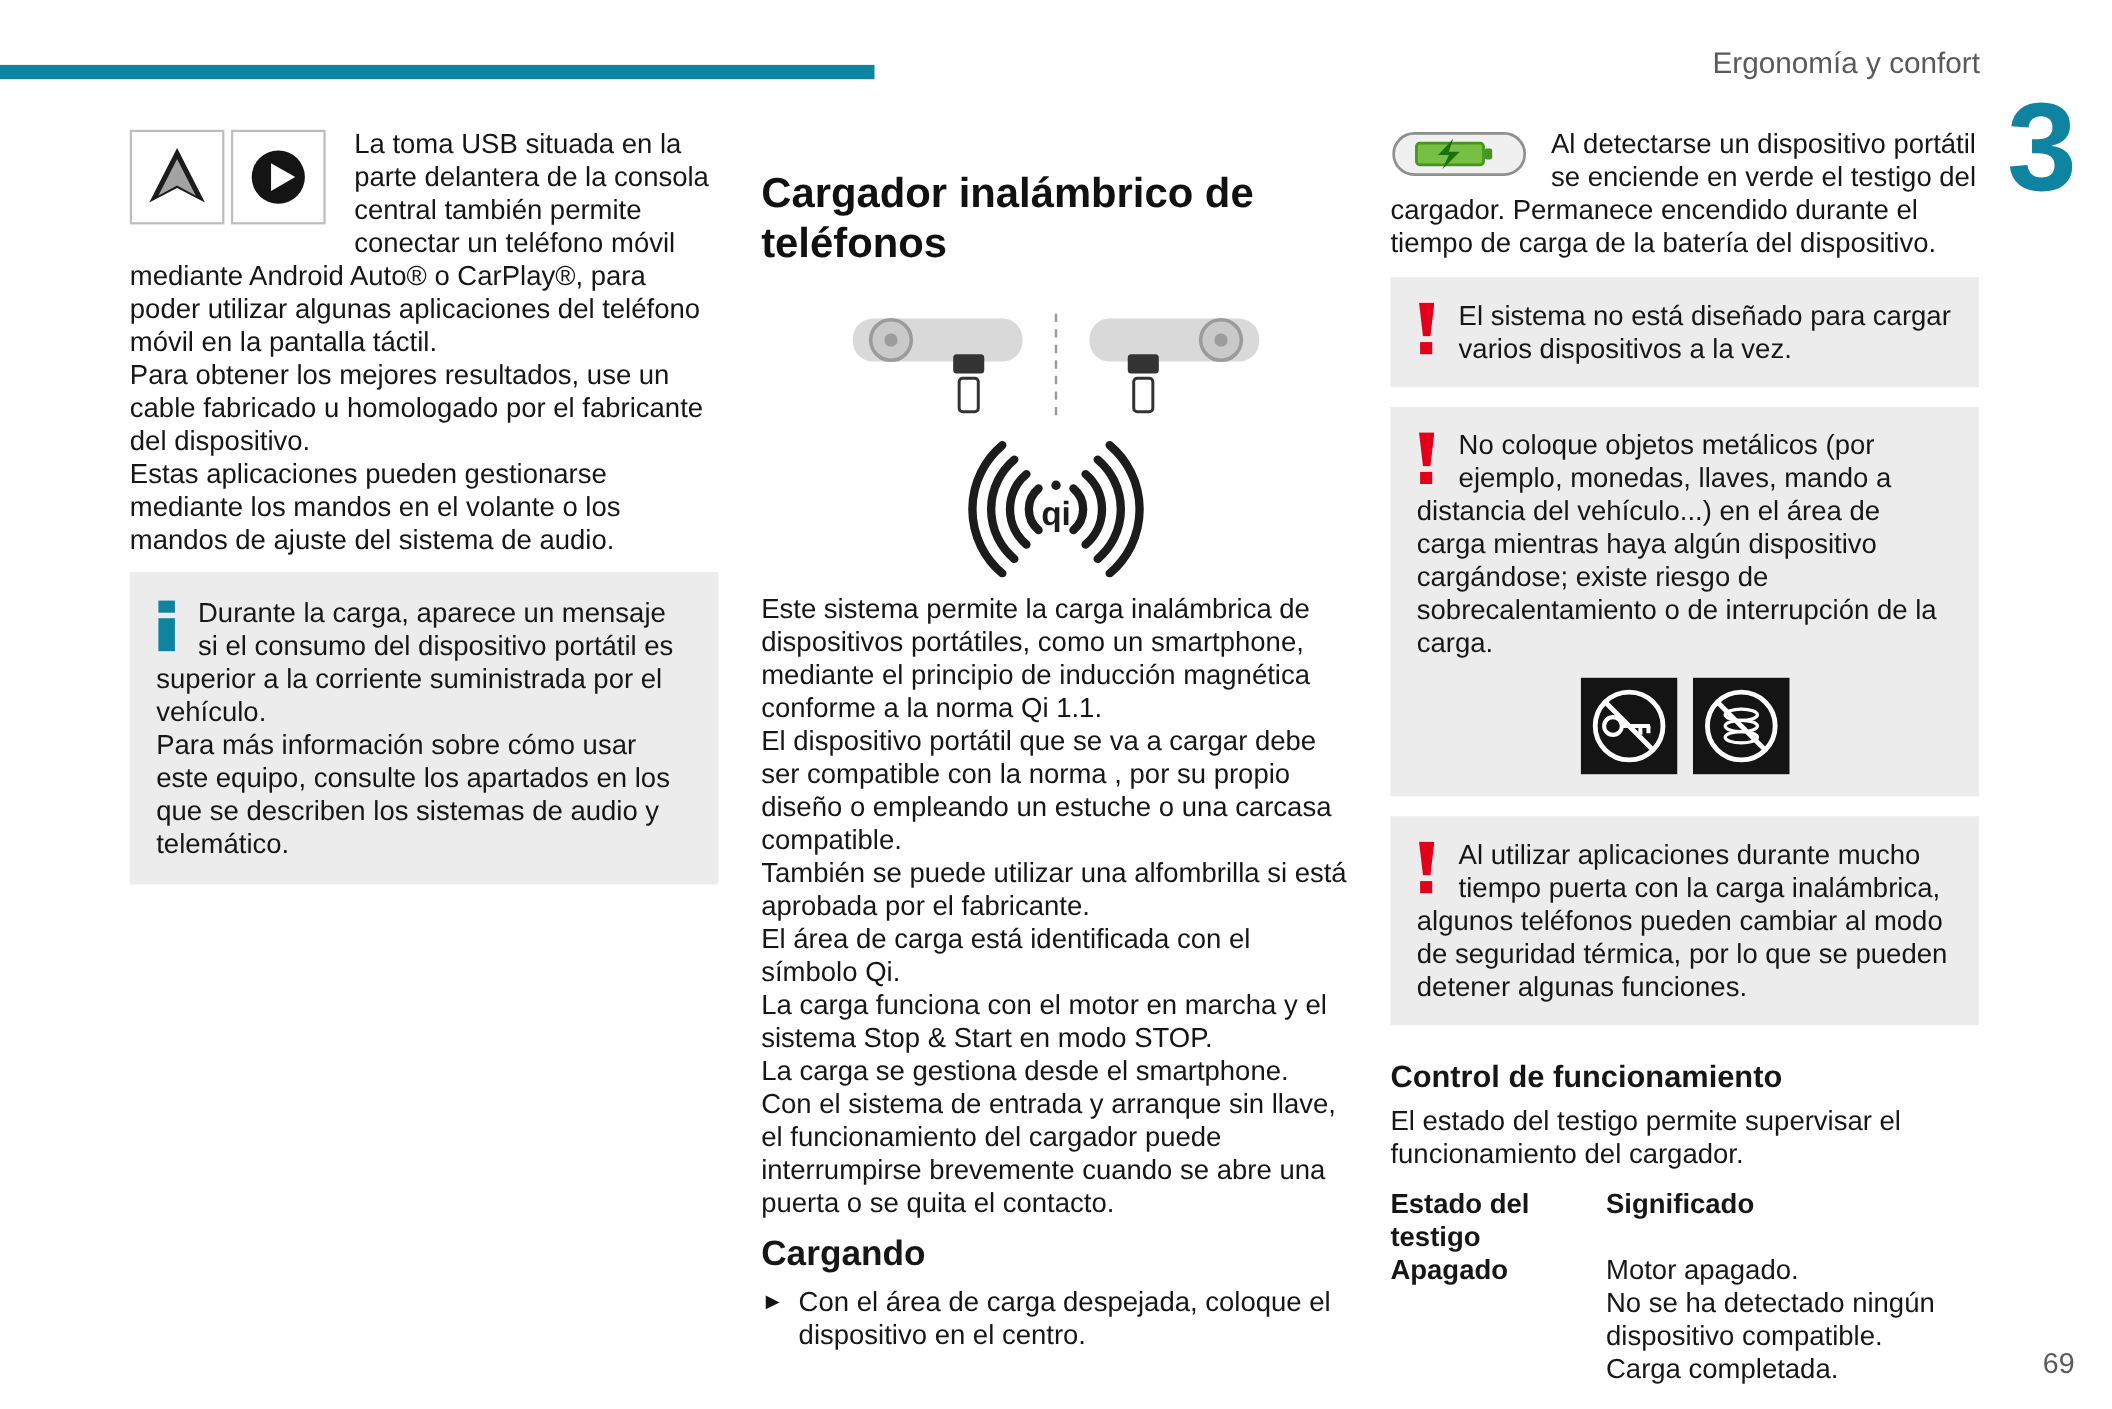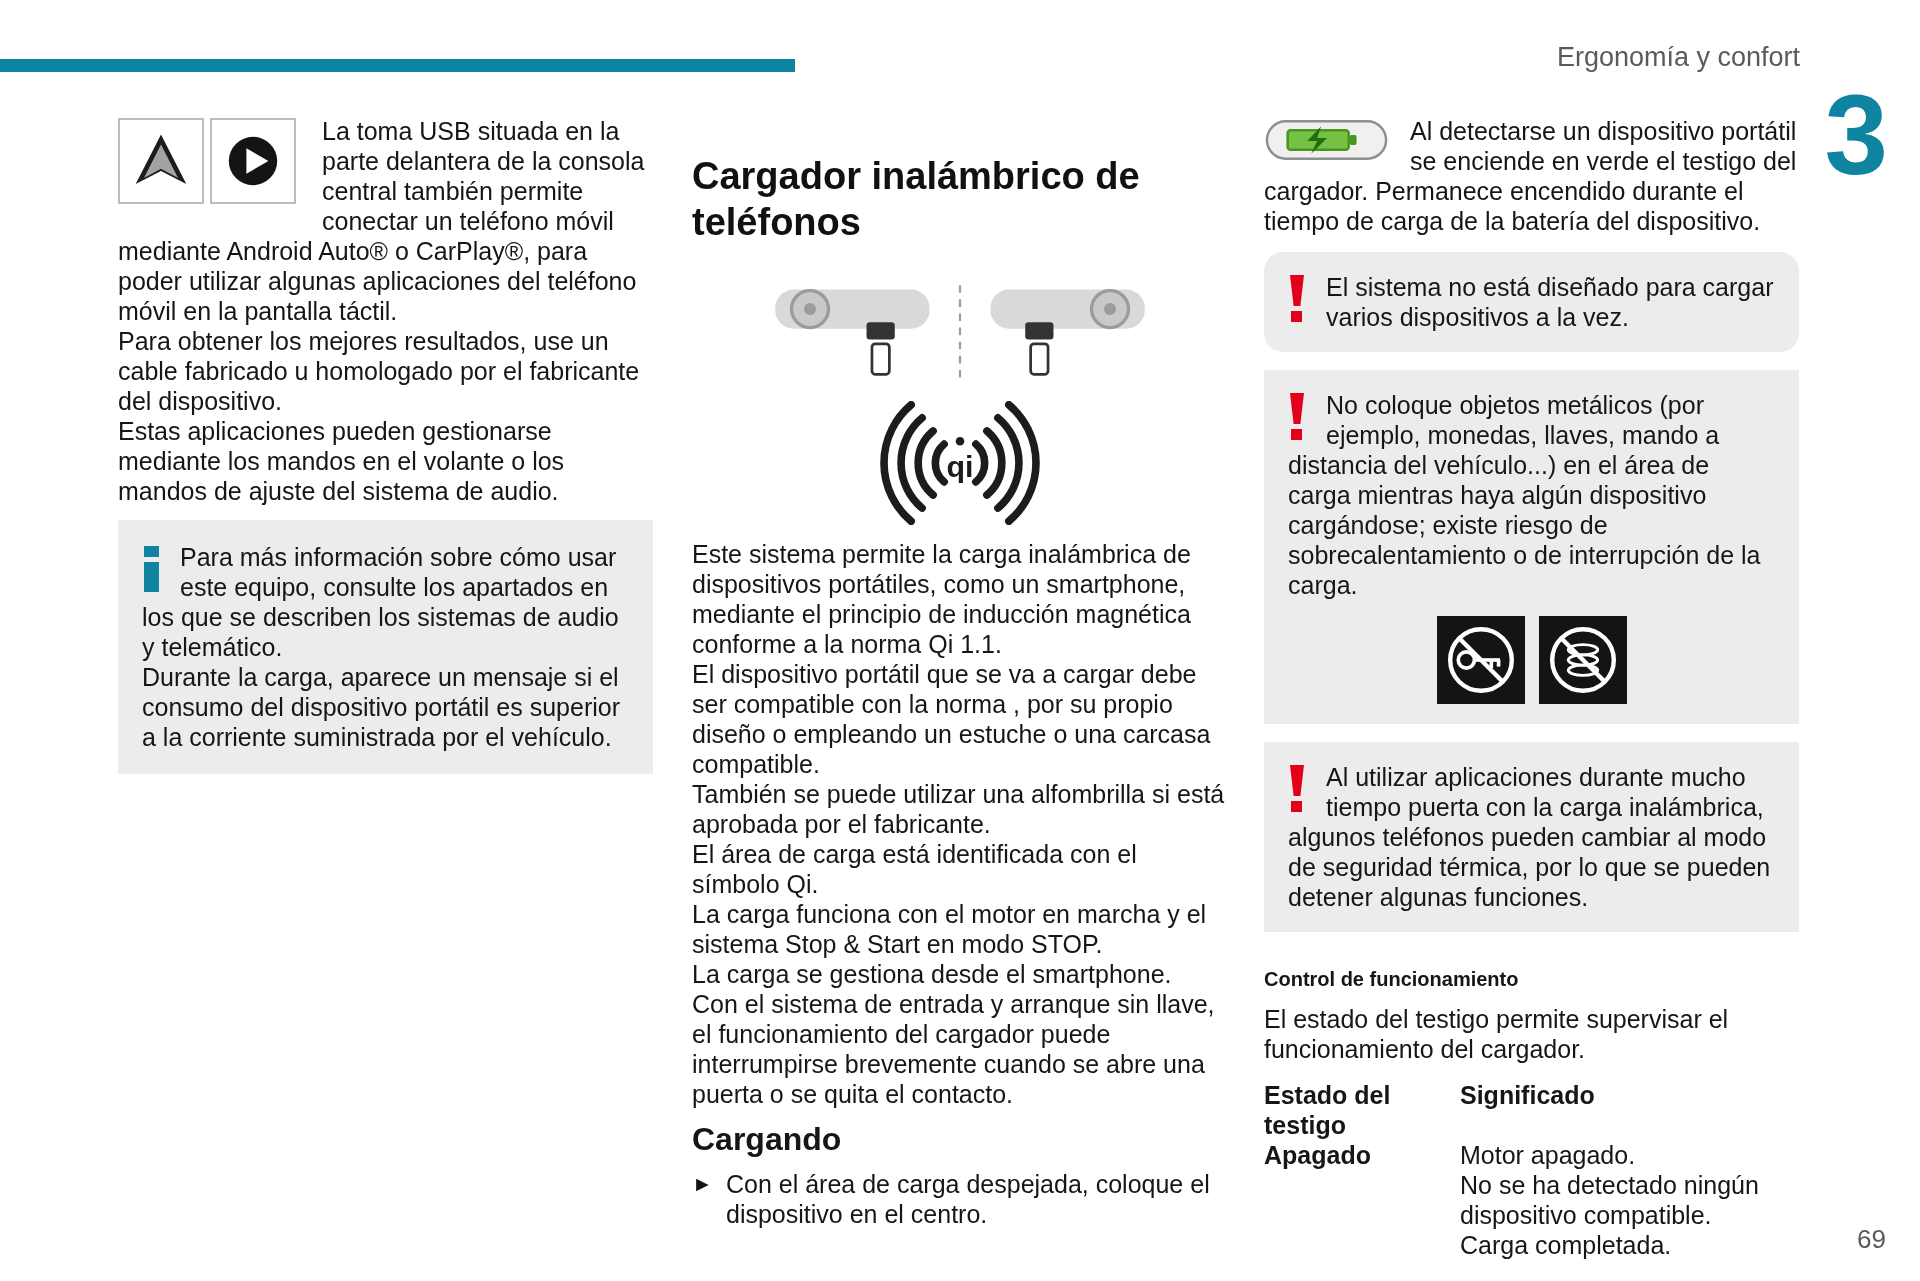--- a/index.html
+++ b/index.html
@@ -46,29 +46,29 @@
   .subheading { font-size:32px; line-height:32px; font-weight:bold; margin-top:14px; }
   .bullet-item { display:flex; margin-top:14px; }
   .bullet-item .arrow { width:34px; flex:0 0 34px; font-size:21px; line-height:30px; color:#141414; }
 
   
   .indicator-block { overflow:hidden; }
   .battery-icon { float:left; width:128px; height:48px; margin:0 18px 6px 0; }
   .battery-icon svg { width:128px; height:48px; display:block; }
 
   .warn-box { background:var(--box-bg); padding:20px 24px; margin-top:18px; overflow:hidden; }
-  .warn-box.first { margin-top:16px;border-radius:19px; }
+  .warn-box.first { margin-top:16px; }
   .warn-icon { float:left; width:16px; margin:3px 20px 4px 2px; }
   .warn-icon .bar { width:14px; height:31px; background:var(--warn-red); clip-path:polygon(0 0,100% 0,74% 100%,26% 100%); }
   .warn-icon .dot { width:11px; height:11px; background:var(--warn-red); margin:5px 0 0 1px; }
 
   .prohibit-row { clear:both; display:flex; justify-content:center; gap:14px; margin-top:16px; }
   .prohibit-row svg { width:88px; height:88px; display:block; }
 
-  .subheading2 { font-size:20px; line-height:34px; font-weight:bold; margin-top:30px; }
+  .subheading2 { font-size:28px; line-height:34px; font-weight:bold; margin-top:30px; }
   .after-sub { margin-top:8px; }
   .status-table { display:grid; grid-template-columns:196px 1fr; margin-top:16px; }
   .status-table .hdr { font-weight:bold; padding-right:24px; }
   .status-table .state { font-weight:bold; }
   .status-table .meaning { white-space:pre-line; }
 </style>
 </head>
 <body>
 
 <div class="page">
@@ -96,22 +96,22 @@
       <p>La toma USB situada en la parte delantera de la consola central también permite conectar un teléfono móvil mediante Android Auto® o CarPlay®, para poder utilizar algunas aplicaciones del teléfono móvil en la pantalla táctil.</p>
       <p>Para obtener los mejores resultados, use un cable fabricado u homologado por el fabricante del dispositivo.</p>
       <p>Estas aplicaciones pueden gestionarse mediante los mandos en el volante o los mandos de ajuste del sistema de audio.</p>
     </div>
 
     <div class="note-box">
       <div class="info-icon">
         <div class="dot"></div>
         <div class="bar"></div>
       </div>
+      <p>Durante la carga, aparece un mensaje si el consumo del dispositivo portátil es superior a la corriente suministrada por el vehículo.</p>
       <p>Para más información sobre cómo usar este equipo, consulte los apartados en los que se describen los sistemas de audio y telemático.</p>
-      <p>Durante la carga, aparece un mensaje si el consumo del dispositivo portátil es superior a la corriente suministrada por el vehículo.</p>
     </div>
   </div>
 
   <div class="col col2">
     <h1 class="title">Cargador inalámbrico de teléfonos</h1>
 
     <svg class="dash-illustration" viewBox="0 0 360 92" aria-hidden="true">
       <rect x="10" y="6" width="142" height="36" rx="17" fill="#d9d9d9"></rect>
       <circle cx="42" cy="24" r="17" fill="#c9c9c9" stroke="#9b9b9b" stroke-width="3"></circle>
       <circle cx="42" cy="24" r="5.5" fill="#9b9b9b"></circle>

